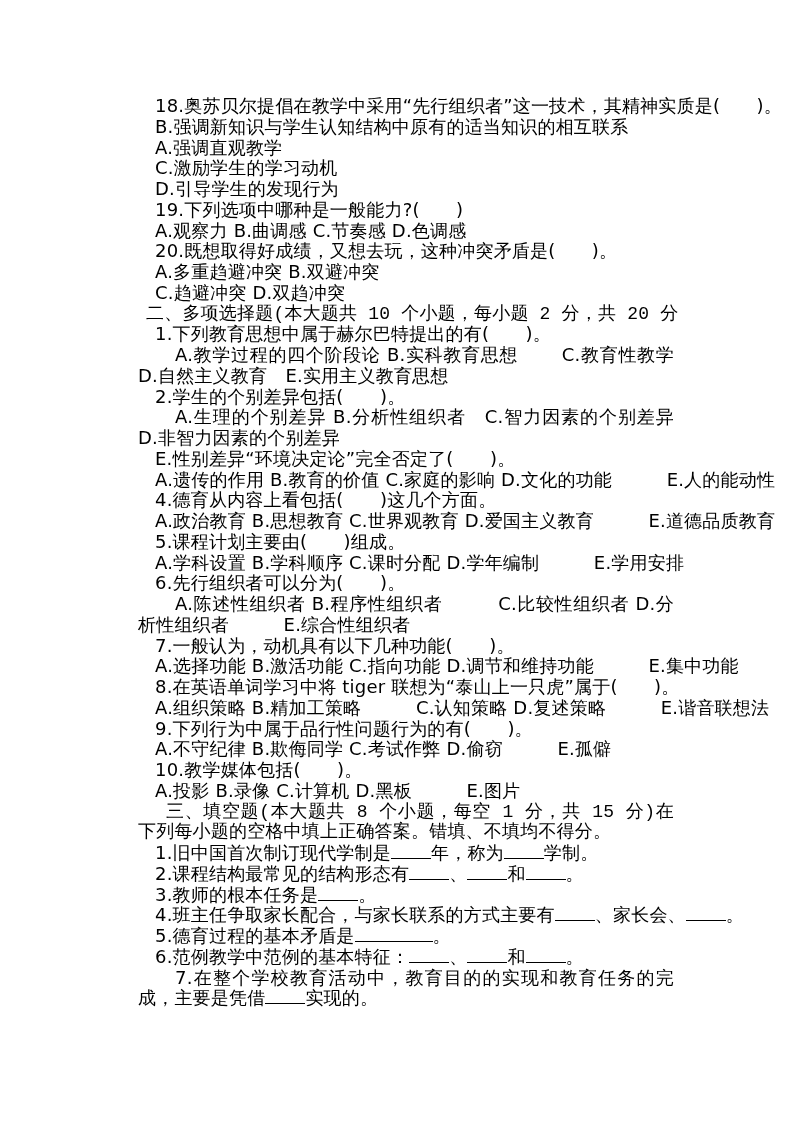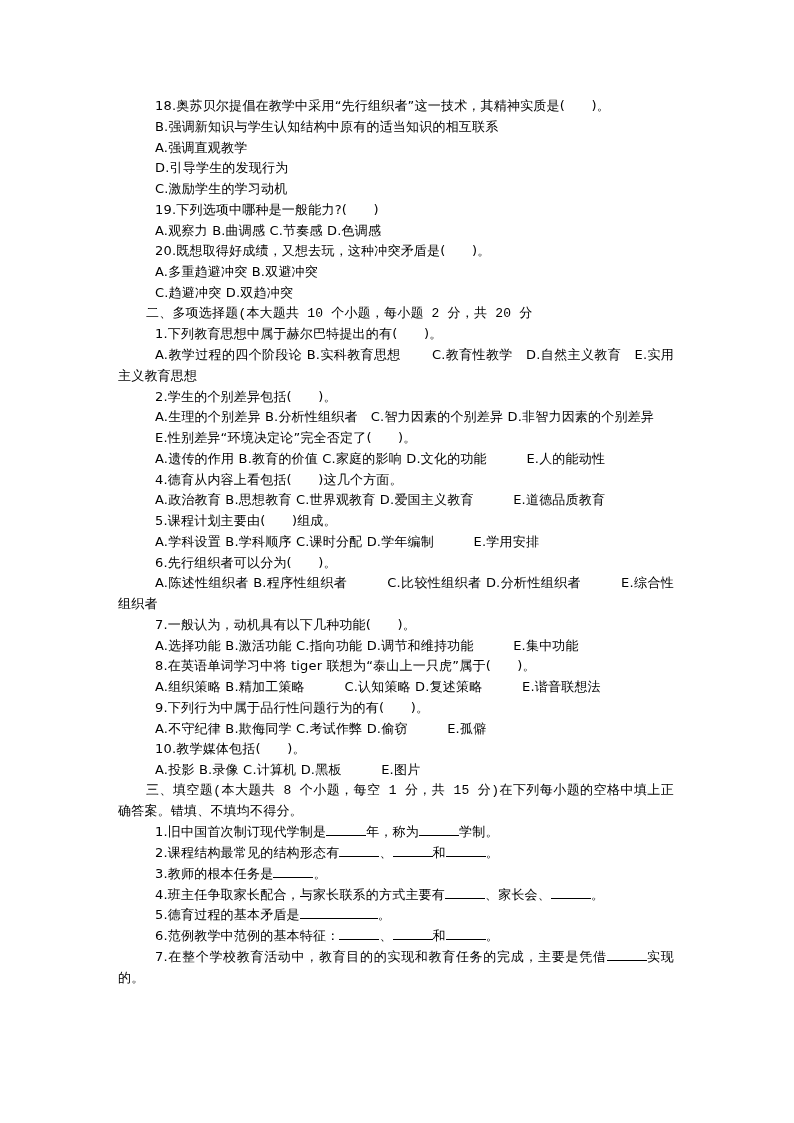--- a/index.html
+++ b/index.html
@@ -1,37 +1,37 @@
 <!DOCTYPE html>
 <html><head>
 <meta charset="utf-8">
 <style>
   html, body { margin: 0; padding: 0; background: #ffffff; }
   body { width: 794px; height: 1123px; position: relative; overflow: hidden;
          font-family: "DejaVu Sans", "Liberation Sans", sans-serif; color: #000; }
   .page { position: absolute; left: 118px; top: 96px; width: 556px; }
-  .line { font-size: 13px; line-height: 20.75px; height: 20.75px; white-space: nowrap; letter-spacing: 0.2px; }
+  .line { font-size: 18px; line-height: 20.75px; height: 20.75px; white-space: nowrap; letter-spacing: 0.2px; }
   .ind { padding-left: 37px; }
   .sec { padding-left: 28px; font-family: Liberation Mono, monospace; }
-  .wrap { white-space: normal; height: auto; text-align: justify; }
+  .wrap { white-space: normal; height: auto; text-align: justify; margin-left: 20px; }
   .wrap.ind { text-indent: 37px; padding-left: 0; }
   .wrap.sec { text-indent: 28px; padding-left: 0; }
   .blank { display: inline-block; border-bottom: 1px solid #000; height: 12px; vertical-align: baseline; }
   .b45 { width: 40px; } .b60 { width: 78px; }
 </style>
 </head>
 <body>
 
 <div class="page">
 
   <div class="line ind">18.奥苏贝尔提倡在教学中采用“先行组织者”这一技术，其精神实质是(　　)。</div>
   <div class="line ind">B.强调新知识与学生认知结构中原有的适当知识的相互联系</div>
   <div class="line ind">A.强调直观教学</div>
+  <div class="line ind">C.激励学生的学习动机</div>
   <div class="line ind">D.引导学生的发现行为</div>
-  <div class="line ind">C.激励学生的学习动机</div>
 
   <div class="line ind">19.下列选项中哪种是一般能力?(　　)</div>
   <div class="line ind">A.观察力 B.曲调感 C.节奏感 D.色调感</div>
 
   <div class="line ind">20.既想取得好成绩，又想去玩，这种冲突矛盾是(　　)。</div>
   <div class="line ind">A.多重趋避冲突 B.双避冲突</div>
   <div class="line ind">C.趋避冲突 D.双趋冲突</div>
 
   <div class="line sec">二、多项选择题(本大题共 10 个小题，每小题 2 分，共 20 分</div>
 

